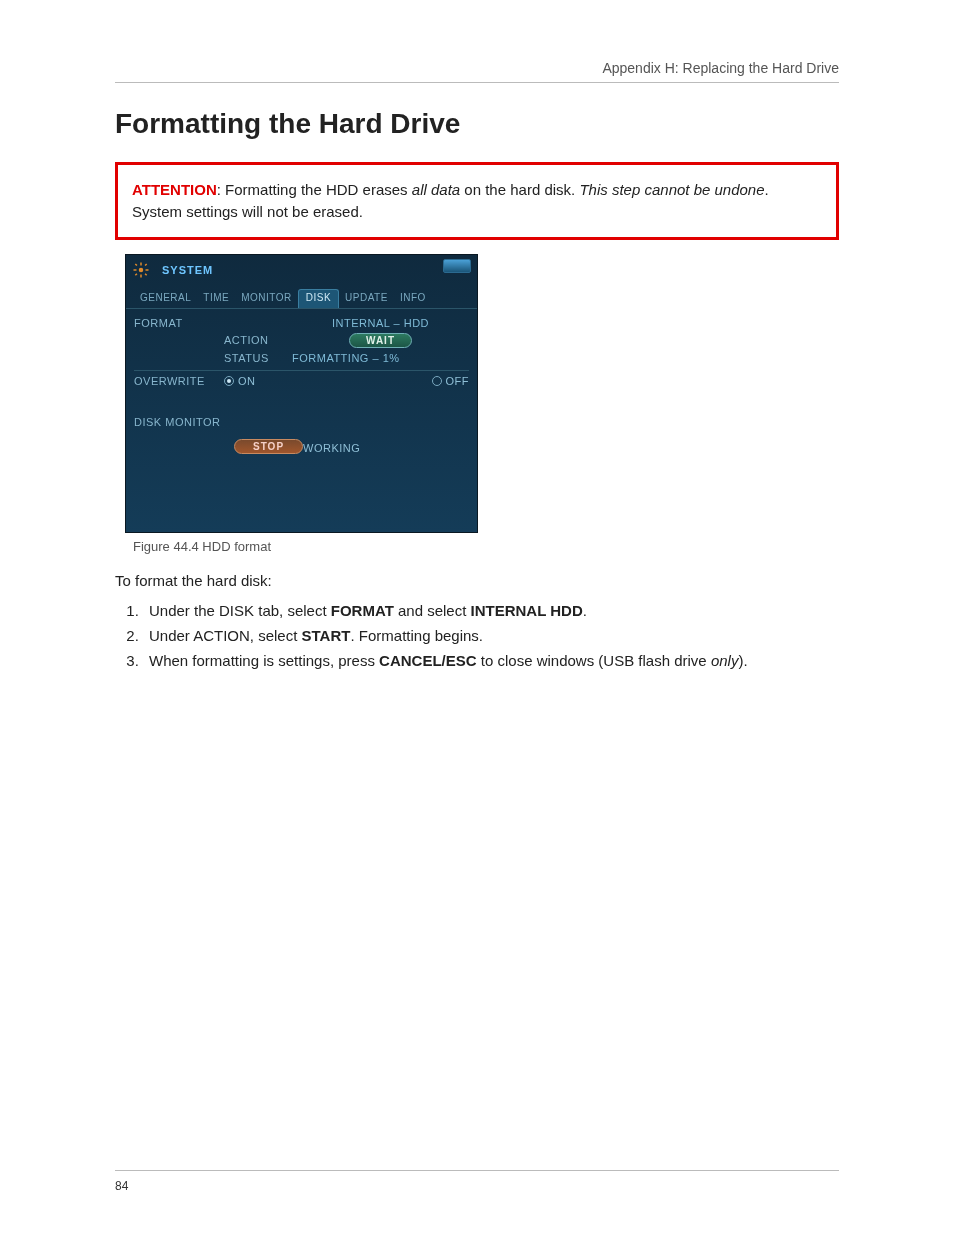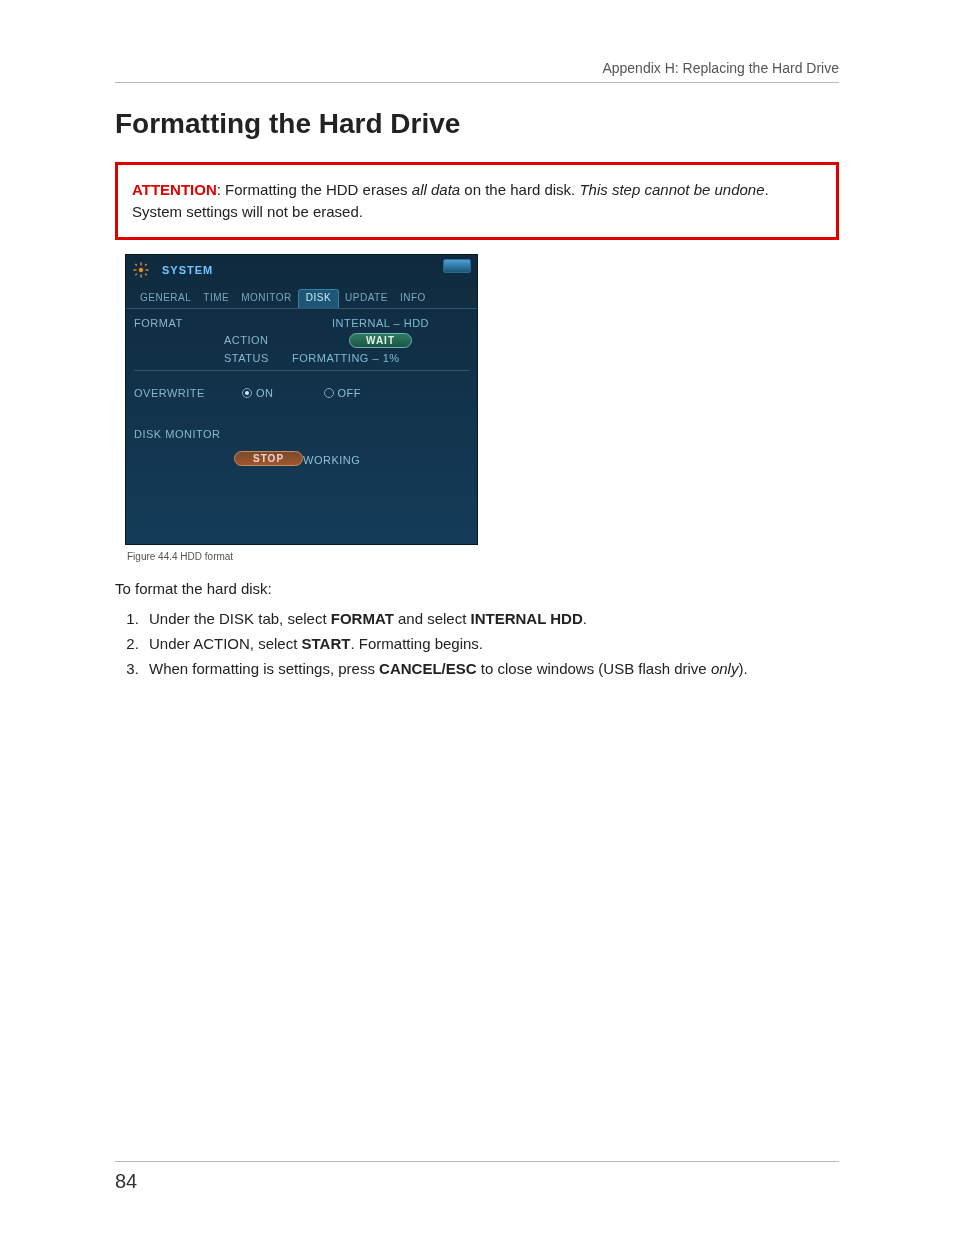--- a/index.html
+++ b/index.html
@@ -123,29 +123,29 @@
     .radio-dot {
       display: inline-block; width: 10px; height: 10px;
       border: 1px solid #7aa8bf; border-radius: 50%;
       margin-right: 4px; vertical-align: -1px;
       position: relative;
     }
     .radio-dot.filled::after {
       content: ""; position: absolute; inset: 2px;
       background: #cfe9f5; border-radius: 50%;
     }
-    .caption { font-size: 10px; color: #555; margin-left: 12px; margin-top: 6px; }
+    .caption { font-size: 13px; color: #555; margin-left: 18px; margin-top: 6px; }
     .body-text { font-size: 15px; margin: 18px 0 10px 0; }
     ol.steps { padding-left: 28px; font-size: 15px; line-height: 1.55; }
     ol.steps li { padding-left: 6px; margin-bottom: 2px; }
     .footer {
       position: absolute;
       left: 115px; right: 115px; bottom: 42px;
       border-top: 1px solid #bbb;
-      padding-top: 8px; font-size: 20px; color: #333;
+      padding-top: 8px; font-size: 12px; color: #333;
     }
   </style>
 </head>
 <body>
 
 <div class="header-section">
   <span>Appendix H: Replacing the Hard Drive</span>
 </div>
 
 <h1 class="page-title">Formatting the Hard Drive</h1>
@@ -190,23 +190,23 @@
       <div class="row">
         <div class="leftcol"></div>
         <div class="midcol">ACTION</div>
         <div class="valcol" style="text-align:center;"><span class="chip">WAIT</span></div>
       </div>
       <div class="row" style="border-bottom:1px solid #2b5569; padding-bottom:6px;">
         <div class="leftcol"></div>
         <div class="midcol">STATUS</div>
         <div class="valcol">FORMATTING – 1%</div>
       </div>
-      <div class="row" style="padding-top:16px;gap:18px;">
+      <div class="row" style="padding-top:4px;">
         <div class="leftcol">OVERWRITE</div>
-        <div style="flex:1; display:flex; gap:50px;">
+        <div style="flex:1; display:flex; gap:50px;justify-content:space-between;">
           <span><span class="radio-dot filled"></span><span>ON</span></span>
           <span><span class="radio-dot"></span><span>OFF</span></span>
         </div>
       </div>
       <div class="row">
         <div class="leftcol" style="width:100px;">DISK MONITOR</div>
         <div style="flex:1; display:flex; align-items:flex-end; gap:0;margin-top:48px;">
           <span class="chip stop">STOP</span>
           <span>WORKING</span>
         </div>

